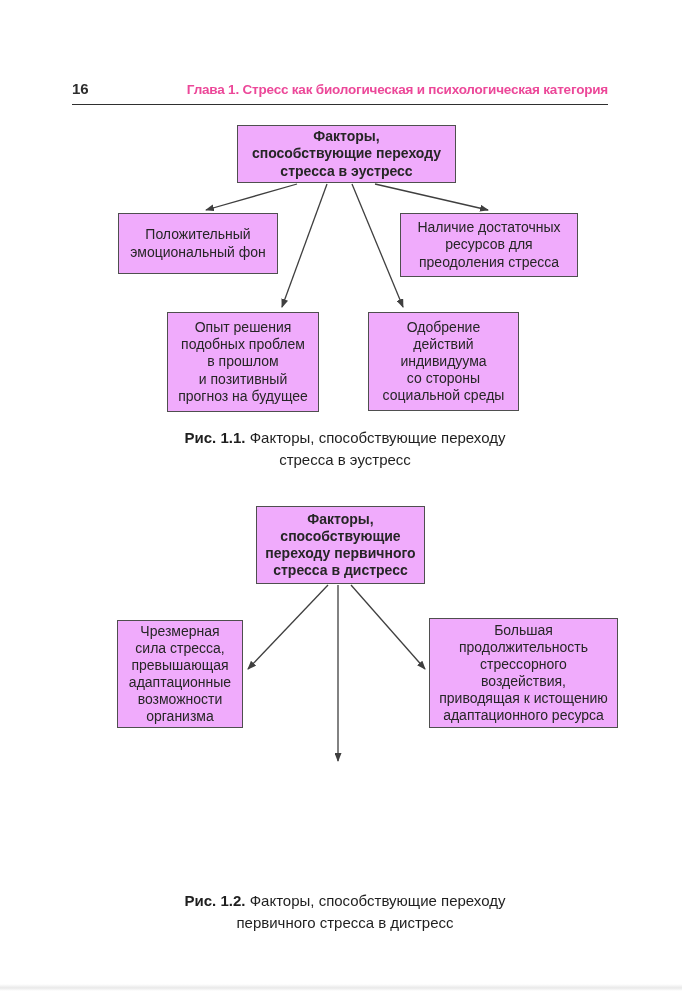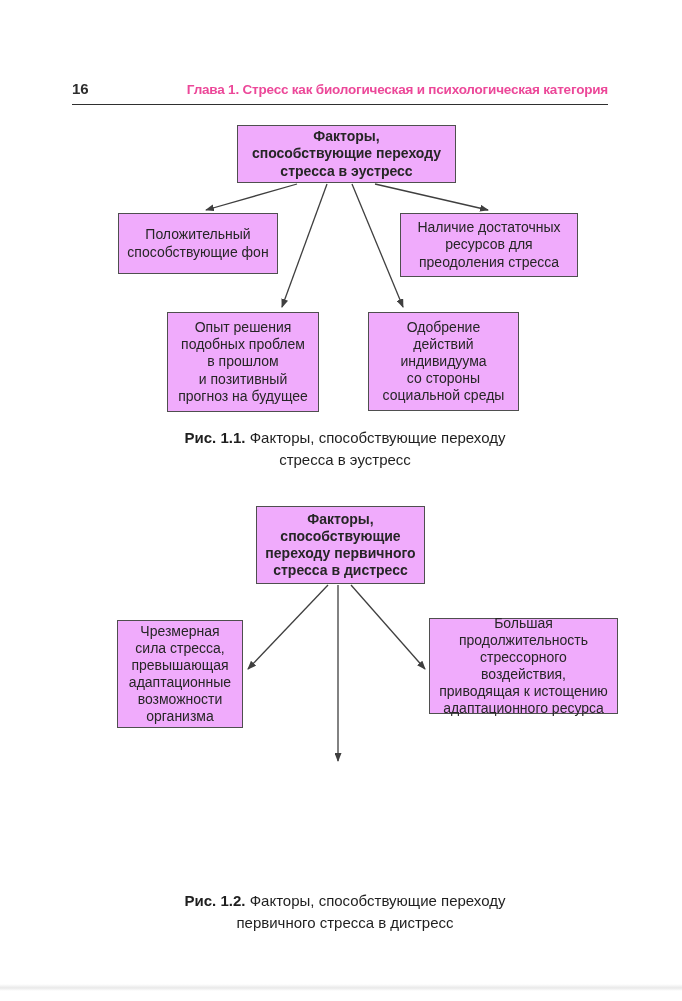--- a/index.html
+++ b/index.html
@@ -57,21 +57,21 @@
   .box.bold { font-weight: 700; }
 
   #d1-top      { left: 237px; top: 125px; width: 219px; height: 58px; }
   #d1-left     { left: 118px; top: 213px; width: 160px; height: 61px; }
   #d1-right    { left: 400px; top: 213px; width: 178px; height: 64px; }
   #d1-midleft  { left: 167px; top: 312px; width: 152px; height: 100px; }
   #d1-midright { left: 368px; top: 312px; width: 151px; height: 99px; }
 
   #d2-top      { left: 256px; top: 506px; width: 169px; height: 78px; }
   #d2-left     { left: 117px; top: 620px; width: 126px; height: 108px; }
-  #d2-right    { left: 429px; top: 618px; width: 189px; height: 96px; }
+  #d2-right    { left: 429px; top: 618px; width: 189px; height: 110px; }
   #d2-bottom   { left: 222px; top: 767px; width: 235px; height: 108px; }
 
   
   .caption {
     position: absolute;
     left: 95px;
     width: 500px;
     margin: 0;
     text-align: center;
     font-size: 15px;
@@ -131,21 +131,21 @@
 
     <line x1="328" y1="585" x2="248" y2="669" marker-end="url(#ah)"></line>
     <line x1="338" y1="585" x2="338" y2="761" marker-end="url(#ah)"></line>
     <line x1="351" y1="585" x2="425" y2="669" marker-end="url(#ah)"></line>
   </svg>
 
   <div class="box bold" id="d1-top">Факторы,
 способствующие переходу
 стресса в эустресс</div>
   <div class="box" id="d1-left">Положительный
-способствующие фон</div>
+эмоциональный фон</div>
   <div class="box" id="d1-right">Наличие достаточных
 ресурсов для
 преодоления стресса</div>
   <div class="box" id="d1-midleft">Опыт решения
 подобных проблем
 в прошлом
 и позитивный
 прогноз на будущее</div>
   <div class="box" id="d1-midright">Одобрение
 действий

